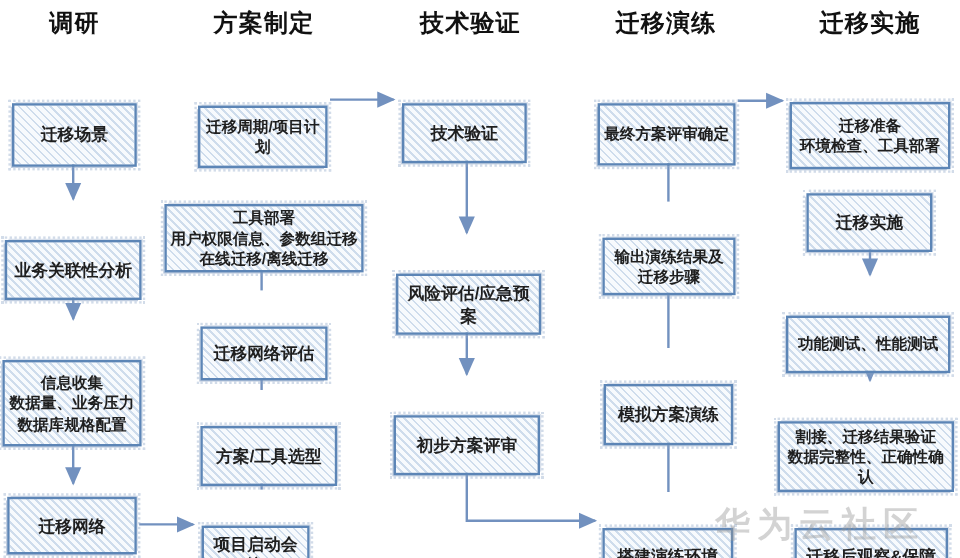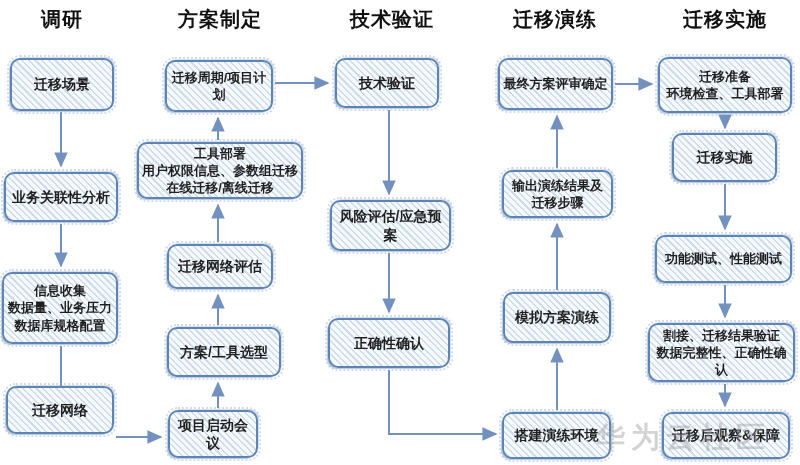--- a/index.html
+++ b/index.html
@@ -6,27 +6,28 @@
   .canvas{
     position:relative;width:800px;height:465px;background:#ffffff;overflow:hidden;
     font-family:Liberation Sans, sans-serif;
   }
   .col-header{
     position:absolute;top:6px;transform:translateX(-50%);
     font-size:20px;font-weight:bold;color:#111;letter-spacing:1px;white-space:nowrap;
   }
   .node{
     position:absolute;box-sizing:border-box;z-index:2;
-    border:2px solid #5c85b6;border-radius:10px;
+    border:2px solid #5c85b6;border-radius:0;
     background:repeating-linear-gradient(45deg,#f7fafd 0px,#f7fafd 3.1px,#cedcec 3.1px,#cedcec 4.7px);
     display:flex;flex-direction:column;justify-content:center;align-items:center;
     text-align:center;color:#1f1f1f;font-weight:bold;font-size:13px;line-height:1.32;
     box-shadow:-2px 2px 0 -1px rgba(140,164,199,0.55),2px -2px 0 -1px rgba(140,164,199,0.35);
     outline:2px dotted rgba(140,164,199,0.38);outline-offset:1px;
     padding:2px 3px;
+    margin-top:28px;
   }
   .node.single{font-size:14px;}
   .nl{width:100%;}
   .arrows{position:absolute;left:0;top:0;z-index:1;}
   .watermark{
     position:absolute;left:596px;top:418px;z-index:3;
     font-size:29px;font-weight:bold;letter-spacing:6px;white-space:nowrap;
     color:rgba(150,150,150,0.42);pointer-events:none;
   }
 </style>
@@ -108,21 +109,21 @@
     <div class="nl">项目启动会议</div>
   </div>
 
   <div class="node single" style="left:335px;top:58px;width:104px;height:50px">
     <div class="nl">技术验证</div>
   </div>
   <div class="node single" style="left:330px;top:200px;width:121px;height:51px">
     <div class="nl">风险评估/应急预案</div>
   </div>
   <div class="node single" style="left:328px;top:318px;width:122px;height:50px">
-    <div class="nl">正确性确认</div>
+    <div class="nl">初步方案评审</div>
   </div>
 
   <div class="node" style="left:498px;top:58px;width:115px;height:52px">
     <div class="nl">最终方案评审确定</div>
   </div>
   <div class="node" style="left:502px;top:170px;width:111px;height:48px">
     <div class="nl">输出演练结果及</div>
     <div class="nl">迁移步骤</div>
   </div>
   <div class="node single" style="left:503px;top:292px;width:108px;height:51px">

